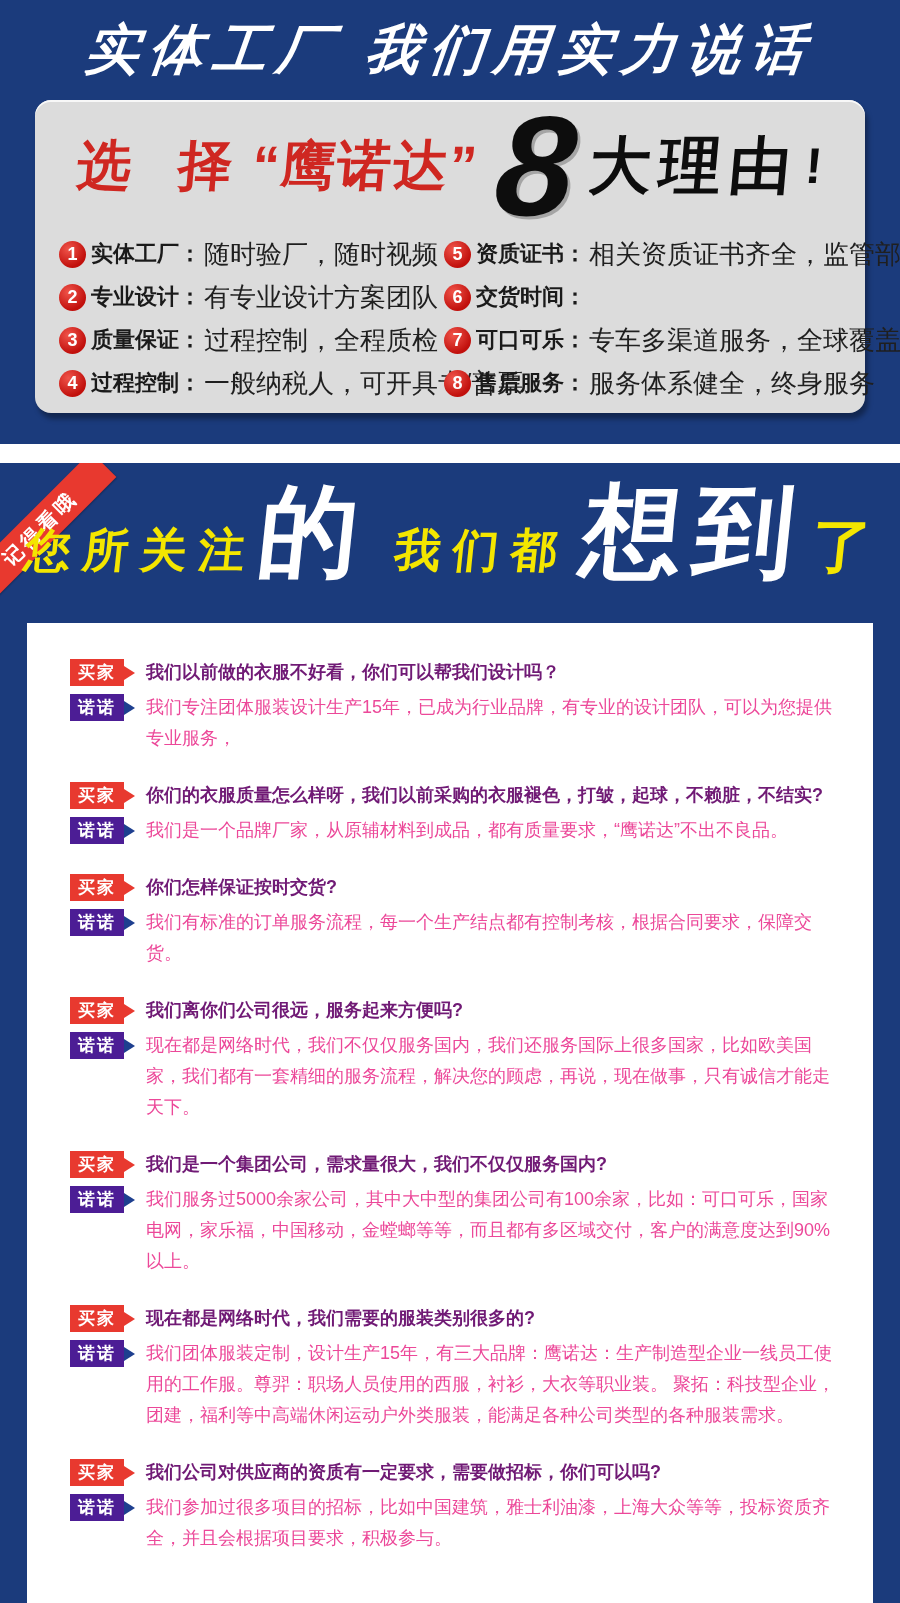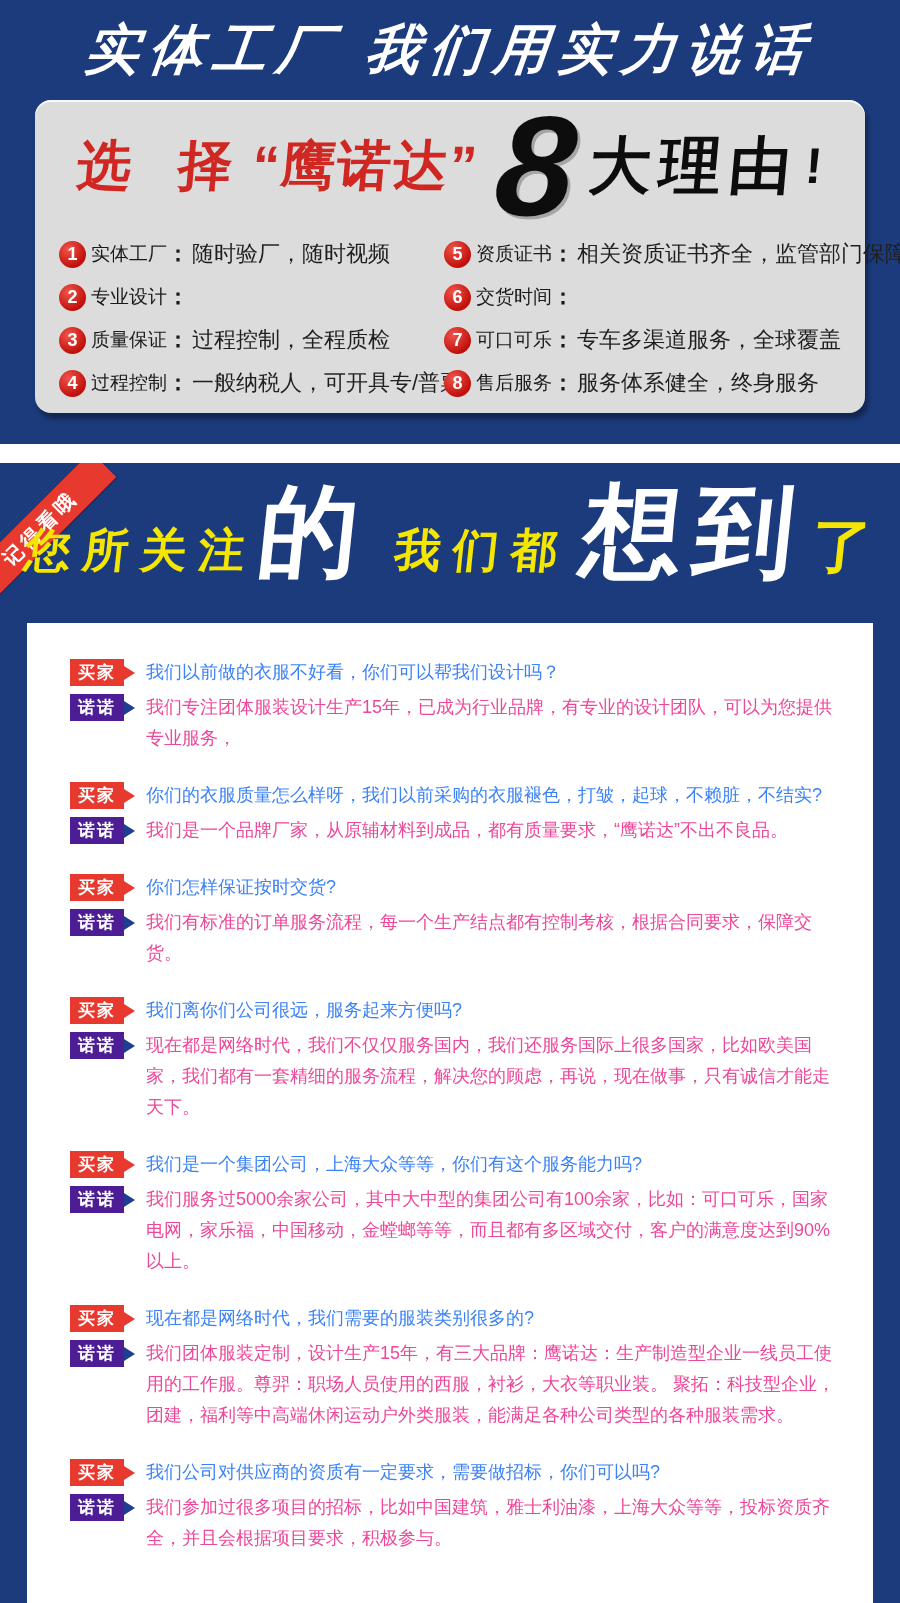--- a/index.html
+++ b/index.html
@@ -39,23 +39,23 @@
     padding:14px 10px 0 24px;column-gap:10px;row-gap:15px;
     grid-auto-flow:column;grid-template-rows:repeat(4,28px);
   }
   .reason{display:flex;align-items:center;white-space:nowrap;}
   .badge{
     flex:0 0 27px;width:27px;height:27px;border-radius:50%;
     background:radial-gradient(circle at 35% 30%,#f0544a,#c1100c 70%);
     color:#fff;font-size:18px;font-weight:bold;
     display:flex;align-items:center;justify-content:center;margin-right:5px;
   }
-  .reason .label{font-size:19px;font-weight:normal;color:#1a1a1a;}
+  .reason .label{font-size:22px;font-weight:bold;color:#1a1a1a;}
   .reason .colon{font-size:22px;font-weight:bold;color:#1a1a1a;margin-right:3px;}
-  .reason .desc{font-size:22px;color:#1f1f1f;text-align:center;}
+  .reason .desc{font-size:26px;color:#1f1f1f;text-align:center;}
   
   .white-strip{height:19px;background:#ffffff;}
   
   .section-bottom{height:1140px;background:#1b3b7c;position:relative;}
   .focus-header{height:144px;position:relative;overflow:hidden;}
   .ribbon{
     position:absolute;left:-50px;top:47px;width:180px;height:36px;
     background:#e8392f;transform:rotate(-45deg);
     display:flex;align-items:center;justify-content:center;
     box-shadow:0 1px 2px rgba(0,0,0,0.3);
@@ -86,21 +86,21 @@
   }
   .qa-tag.red{background:#e8392f;}
   .qa-tag.blue{background:#4c1d95;}
   .qa-tag .arrow{
     position:absolute;right:-11px;top:7px;width:0;height:0;
     border-top:7px solid transparent;border-bottom:7px solid transparent;
   }
   .qa-tag.red .arrow{border-left:11px solid #e8392f;}
   .qa-tag.blue .arrow{border-left:11px solid #1e3f8f;}
   .qa-text{font-size:18px;line-height:31px;flex:1;}
-  .qa-text.q{color:#3b82f6;font-weight:normal;}
+  .qa-text.q{color:#701a75;font-weight:bold;}
   .qa-text.a{color:#ec4899;}
   
   .bottom-banner{
     height:68px;display:flex;align-items:center;justify-content:center;
   }
   .bottom-banner span{
     color:#ffffff;font-size:48px;font-weight:900;letter-spacing:5px;white-space:nowrap;
   }
 </style>
 </head>
@@ -123,20 +123,21 @@
       <div class="reason">
         <span class="badge">1</span>
         <span class="label">实体工厂</span>
         <span class="colon">：</span>
         <span class="desc">随时验厂，随时视频</span>
       </div>
       <div class="reason">
         <span class="badge">2</span>
         <span class="label">专业设计</span>
         <span class="colon">：</span>
+        <span class="desc">有专业设计方案团队</span>
       </div>
       <div class="reason">
         <span class="badge">3</span>
         <span class="label">质量保证</span>
         <span class="colon">：</span>
         <span class="desc">过程控制，全程质检</span>
       </div>
       <div class="reason">
         <span class="badge">4</span>
         <span class="label">过程控制</span>
@@ -256,21 +257,21 @@
         <span class="qa-text a">现在都是网络时代，我们不仅仅服务国内，我们还服务国际上很多国家，比如欧美国家，我们都有一套精细的服务流程，解决您的顾虑，再说，现在做事，只有诚信才能走天下。</span>
       </div>
     </div>
 
     <div class="qa-pair">
       <div class="qa-row">
         <span class="qa-tag red">
             <span>买家</span>
             <span class="arrow"></span>
           </span>
-        <span class="qa-text q">我们是一个集团公司，上海大众等等，你们有这个服务能力吗?</span>
+        <span class="qa-text q">我们是一个集团公司，需求量很大，我们不仅仅服务国内?</span>
       </div>
       <div class="qa-row">
         <span class="qa-tag blue">
             <span>诺诺</span>
             <span class="arrow"></span>
           </span>
         <span class="qa-text a">我们服务过5000余家公司，其中大中型的集团公司有100余家，比如：可口可乐，国家电网，家乐福，中国移动，金螳螂等等，而且都有多区域交付，客户的满意度达到90%以上。</span>
       </div>
     </div>
 

